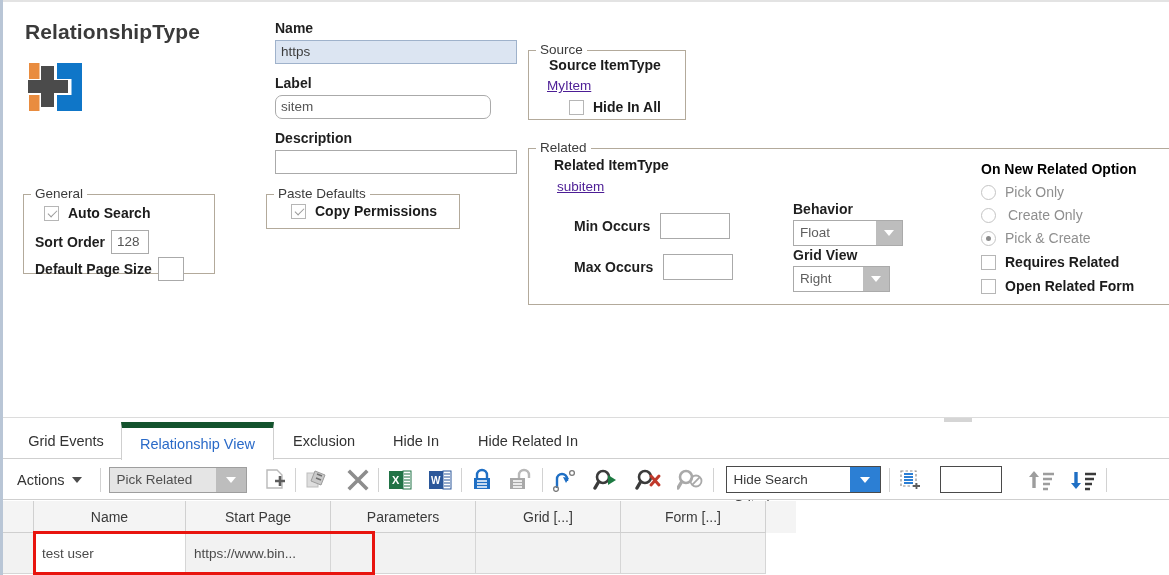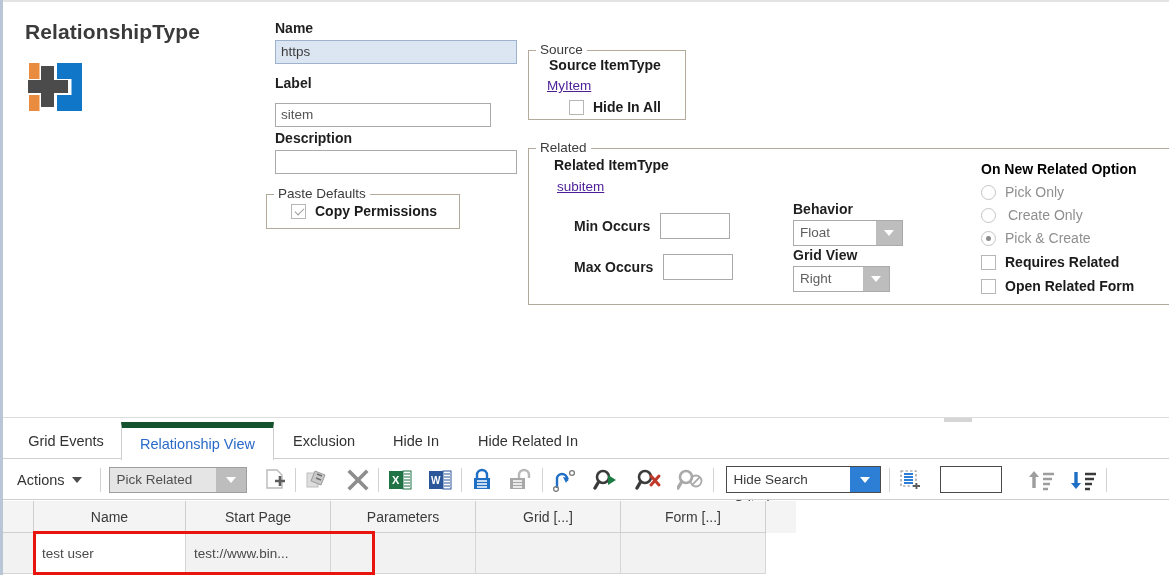--- a/index.html
+++ b/index.html
@@ -121,28 +121,43 @@
       </svg>
     </div>
 
     <div style="position:absolute;left:272px;top:18px;width:242px;">
       <span class="lbl-blk">Name</span>
       <div class="txtbox focus" style="width:242px;margin-top:4px;">https</div>
     </div>
 
     <div style="position:absolute;left:272px;top:73px;width:216px;">
       <span class="lbl-blk">Label</span>
-      <div class="txtbox" style="width:216px;margin-top:12px;">sitem</div>
+      <div class="txtbox" style="width:216px;margin-top:4px;border-radius:7px;">sitem</div>
     </div>
 
     <div style="position:absolute;left:272px;top:128px;width:242px;">
       <span class="lbl-blk">Description</span>
       <div class="txtbox" style="width:242px;margin-top:4px;"></div>
     </div>
 
+    <div class="group" style="left:20px;top:192px;width:192px;height:80px;">
+      <span class="legend">General</span>
+      <div class="cbx-row" style="position:absolute;left:20px;top:10px;">
+        <span class="cbx checked"></span>
+        <span class="cbtxt">Auto Search</span>
+      </div>
+      <div style="position:absolute;left:11px;top:35px;display:flex;align-items:center;gap:6px;">
+        <span class="lbl" style="font-size:14px;">Sort Order</span>
+        <span class="txtbox" style="width:38px;display:inline-block;">128</span>
+      </div>
+      <div style="position:absolute;left:11px;top:62px;display:flex;align-items:center;gap:6px;">
+        <span class="lbl" style="font-size:14px;">Default Page Size</span>
+        <span class="txtbox" style="width:26px;display:inline-block;"></span>
+      </div>
+    </div>
 
     <div class="group" style="left:263px;top:192px;width:194px;height:35px;">
       <span class="legend">Paste Defaults</span>
       <div class="cbx-row" style="position:absolute;left:24px;top:8px;">
         <span class="cbx checked"></span>
         <span class="cbtxt">Copy Permissions</span>
       </div>
     </div>
 
     <div class="group" style="left:525px;top:48px;width:158px;height:70px;">
@@ -374,21 +389,21 @@
       <div class="gh gsel"></div>
       <div class="gh" style="width:152px;">Name</div>
       <div class="gh" style="width:145px;">Start Page</div>
       <div class="gh" style="width:145px;">Parameters</div>
       <div class="gh" style="width:145px;">Grid [...]</div>
       <div class="gh" style="width:145px;">Form [...]</div>
     </div>
     <div class="grid-row">
       <div class="gc gsel"></div>
       <div class="gc white" style="width:152px;">test user</div>
-      <div class="gc" style="width:145px;">test://www.bin...</div>
+      <div class="gc" style="width:145px;">https://www.bin...</div>
       <div class="gc" style="width:145px;"></div>
       <div class="gc" style="width:145px;"></div>
       <div class="gc" style="width:145px;"></div>
     </div>
   </div>
 
   <div class="redbox"></div>
 </div>
 
 </body></html>

